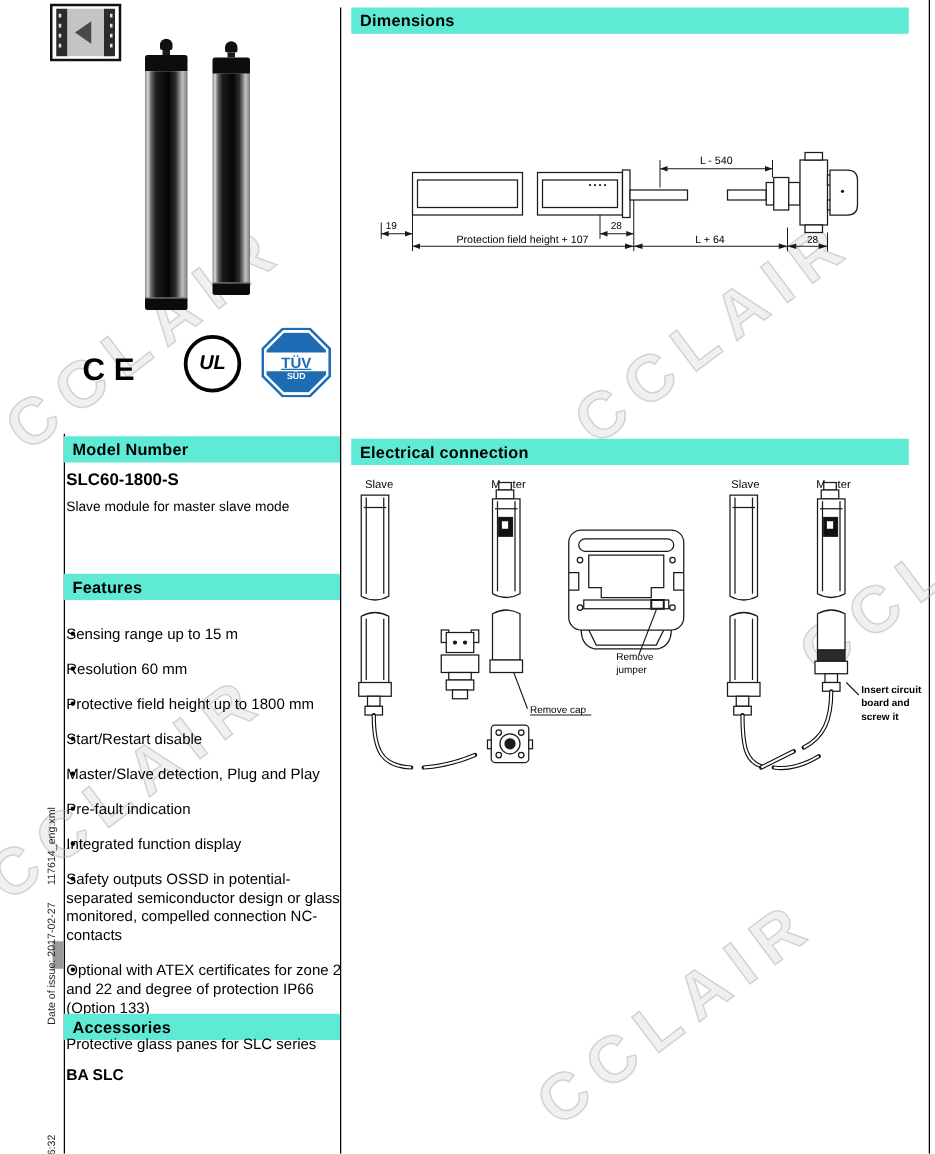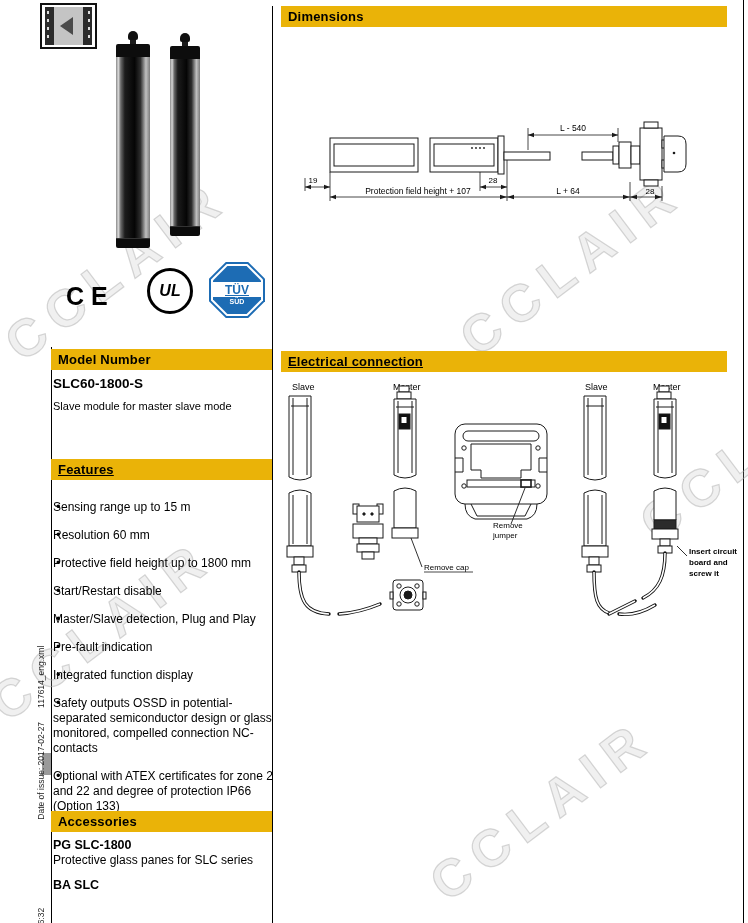--- a/index.html
+++ b/index.html
@@ -1,20 +1,20 @@
 <!DOCTYPE html>
 <html><head>
 <meta charset="utf-8">
 <style>
   html,body{margin:0;padding:0;}
   body{width:748px;height:923px;background:#fff;font-family:"Liberation Sans",sans-serif;position:relative;overflow:hidden;color:#000;}
   .abs{position:absolute;}
   .rule{position:absolute;width:1px;background:#000;}
   
-  .bar{position:absolute;background:#eab308;font-weight:bold;font-size:13px;line-height:21px;padding-left:7px;letter-spacing:.2px;}
+  .bar{position:absolute;background:#5eead4;font-weight:bold;font-size:13px;line-height:21px;padding-left:7px;letter-spacing:.2px;}
   
   .wm{position:absolute;font-size:52px;font-weight:bold;letter-spacing:11px;color:rgba(185,185,185,0.22);-webkit-text-stroke:1.2px rgba(175,175,175,0.5);transform:rotate(-37deg);pointer-events:none;white-space:nowrap;}
   
   .prod-bar{position:absolute;display:flex;flex-direction:column;}
   .pb-knob{width:10px;height:9px;background:#101010;border-radius:5px 5px 2px 2px;margin:0 auto;}
   .pb-neck{width:6px;height:4px;background:#1c1c1c;margin:0 auto;}
   .pb-cap{height:13px;background:#0d0d0d;border-radius:2px 2px 0 0;}
   .pb-body{flex:1;background:linear-gradient(90deg,#8a8a8a 0%,#d9d9d9 7%,#6a6a6a 14%,#1c1c1c 26%,#050505 55%,#2e2e2e 72%,#c0c0c0 88%,#7c7c7c 100%);border-bottom:1px solid #333;}
   .pb-foot{height:9px;background:#0b0b0b;border-radius:0 0 2px 2px;}
   
@@ -104,36 +104,35 @@
   <div class="o2 oct"></div>
   <div class="o3 oct"></div>
   <div class="band">TÜV</div>
   <div class="sud">SÜD</div>
 </div>
 
 <div class="bar" style="left:51px;top:349px;width:214px;">Model Number</div>
 <div class="model-name" style="left:53px;top:376px;">SLC60-1800-S</div>
 <div class="model-desc" style="left:53px;top:400px;">Slave module for master slave mode</div>
 
-<div class="bar" style="left:51px;top:459px;width:214px;text-decoration:underline;">Features</div>
+<div class="bar" style="left:51px;top:459px;width:214px;">Features</div>
 <ul class="features-list" style="left:53px;top:487px;">
   <li>Sensing range up to 15 m</li>
   <li>Resolution 60 mm</li>
   <li>Protective field height up to 1800 mm</li>
   <li>Start/Restart disable</li>
   <li>Master/Slave detection, Plug and Play</li>
   <li>Pre-fault indication</li>
   <li>Integrated function display</li>
   <li>Safety outputs OSSD in potential-separated semiconductor design or glass monitored, compelled connection NC-contacts</li>
   <li>Optional with ATEX certificates for zone 2 and 22 and degree of protection IP66 (Option 133)</li>
 </ul>
 
 <div class="bar" style="left:51px;top:811px;width:214px;">Accessories</div>
 <div class="accessories-block" style="left:53px;top:828px;">
-  <p class="acc-name">PG SLC-1800</p>
   <p class="acc-desc">Protective glass panes for SLC series</p>
   <p class="acc-name">BA SLC</p>
 </div>
 
 <div class="bar" style="left:281px;top:6px;width:439px;">Dimensions</div>
 <svg style="left:288px;top:106px;" width="460" height="112" viewBox="0 0 460 112">
   <g stroke="#1a1a1a" stroke-width="1" fill="#fff">
     <rect x="42" y="32" width="88" height="34"></rect>
     <rect x="46" y="38" width="80" height="22"></rect>
     <rect x="142" y="32" width="68" height="34"></rect>
@@ -187,21 +186,21 @@
       <polygon points="374,91 367,88.8 367,93.2"></polygon>
   </g>
   <text class="dim-text" x="285" y="25" text-anchor="middle">L - 540</text>
   <text class="dim-text-sm" x="25" y="77" text-anchor="middle">19</text>
   <text class="dim-text-sm" x="205" y="77" text-anchor="middle">28</text>
   <text class="dim-text" x="130" y="88" text-anchor="middle">Protection field height + 107</text>
   <text class="dim-text" x="280" y="88" text-anchor="middle">L + 64</text>
   <text class="dim-text-sm" x="362" y="88" text-anchor="middle">28</text>
 </svg>
 
-<div class="bar" style="left:281px;top:351px;width:439px;text-decoration:underline;">Electrical connection</div>
+<div class="bar" style="left:281px;top:351px;width:439px;">Electrical connection</div>
 <svg style="left:283px;top:378px;" width="462" height="268" viewBox="0 0 462 268">
   <defs>
     <g id="slave-bar" stroke="#1a1a1a" stroke-width="1" fill="#fff">
       <path d="M6,18 H28 V99 Q17,105 6,99 Z"></path>
       <path d="M6,115 Q17,109 28,115 V168 H6 Z"></path>
       <line x1="10" y1="20" x2="10" y2="97"></line>
         <line x1="24" y1="20" x2="24" y2="97"></line>
       <line x1="10" y1="117" x2="10" y2="166"></line>
         <line x1="24" y1="117" x2="24" y2="166"></line>
       <line x1="8" y1="28" x2="26" y2="28"></line>

